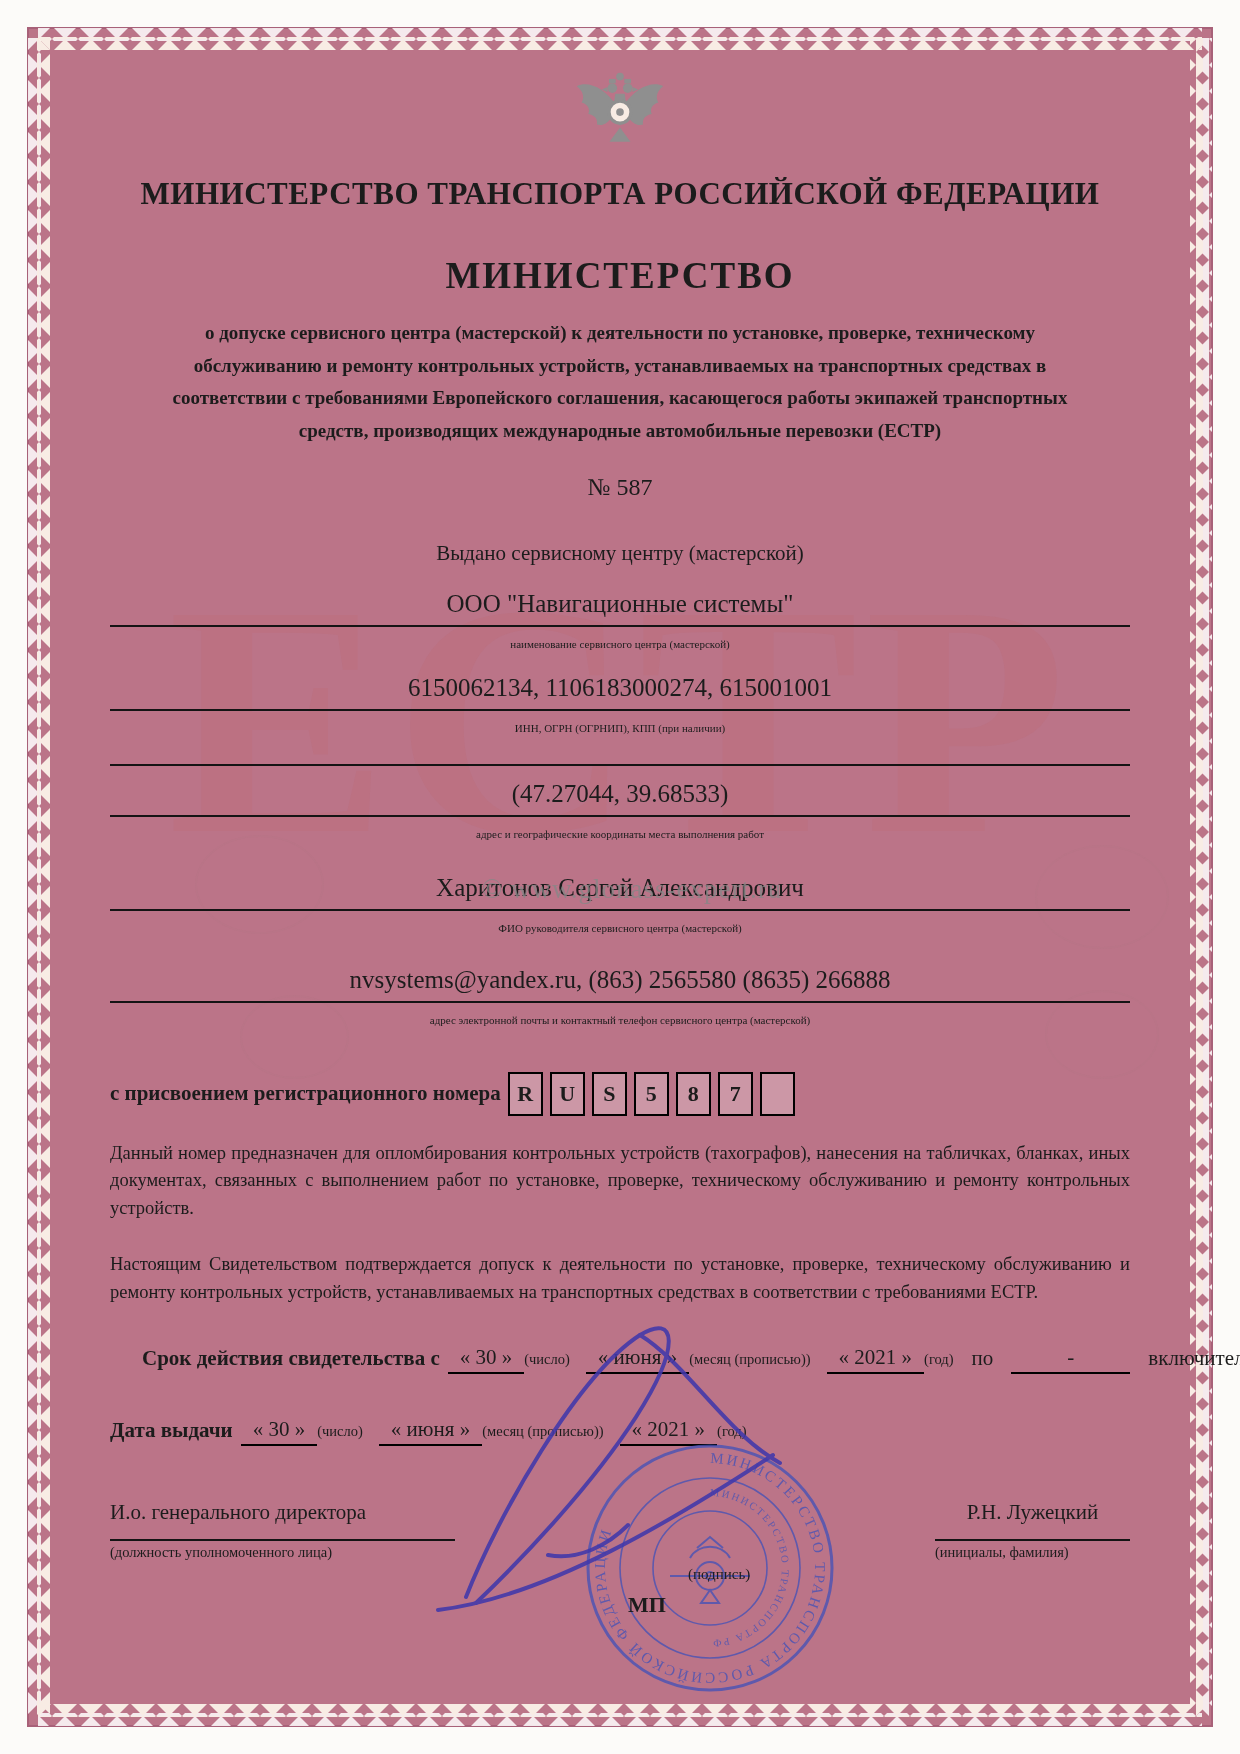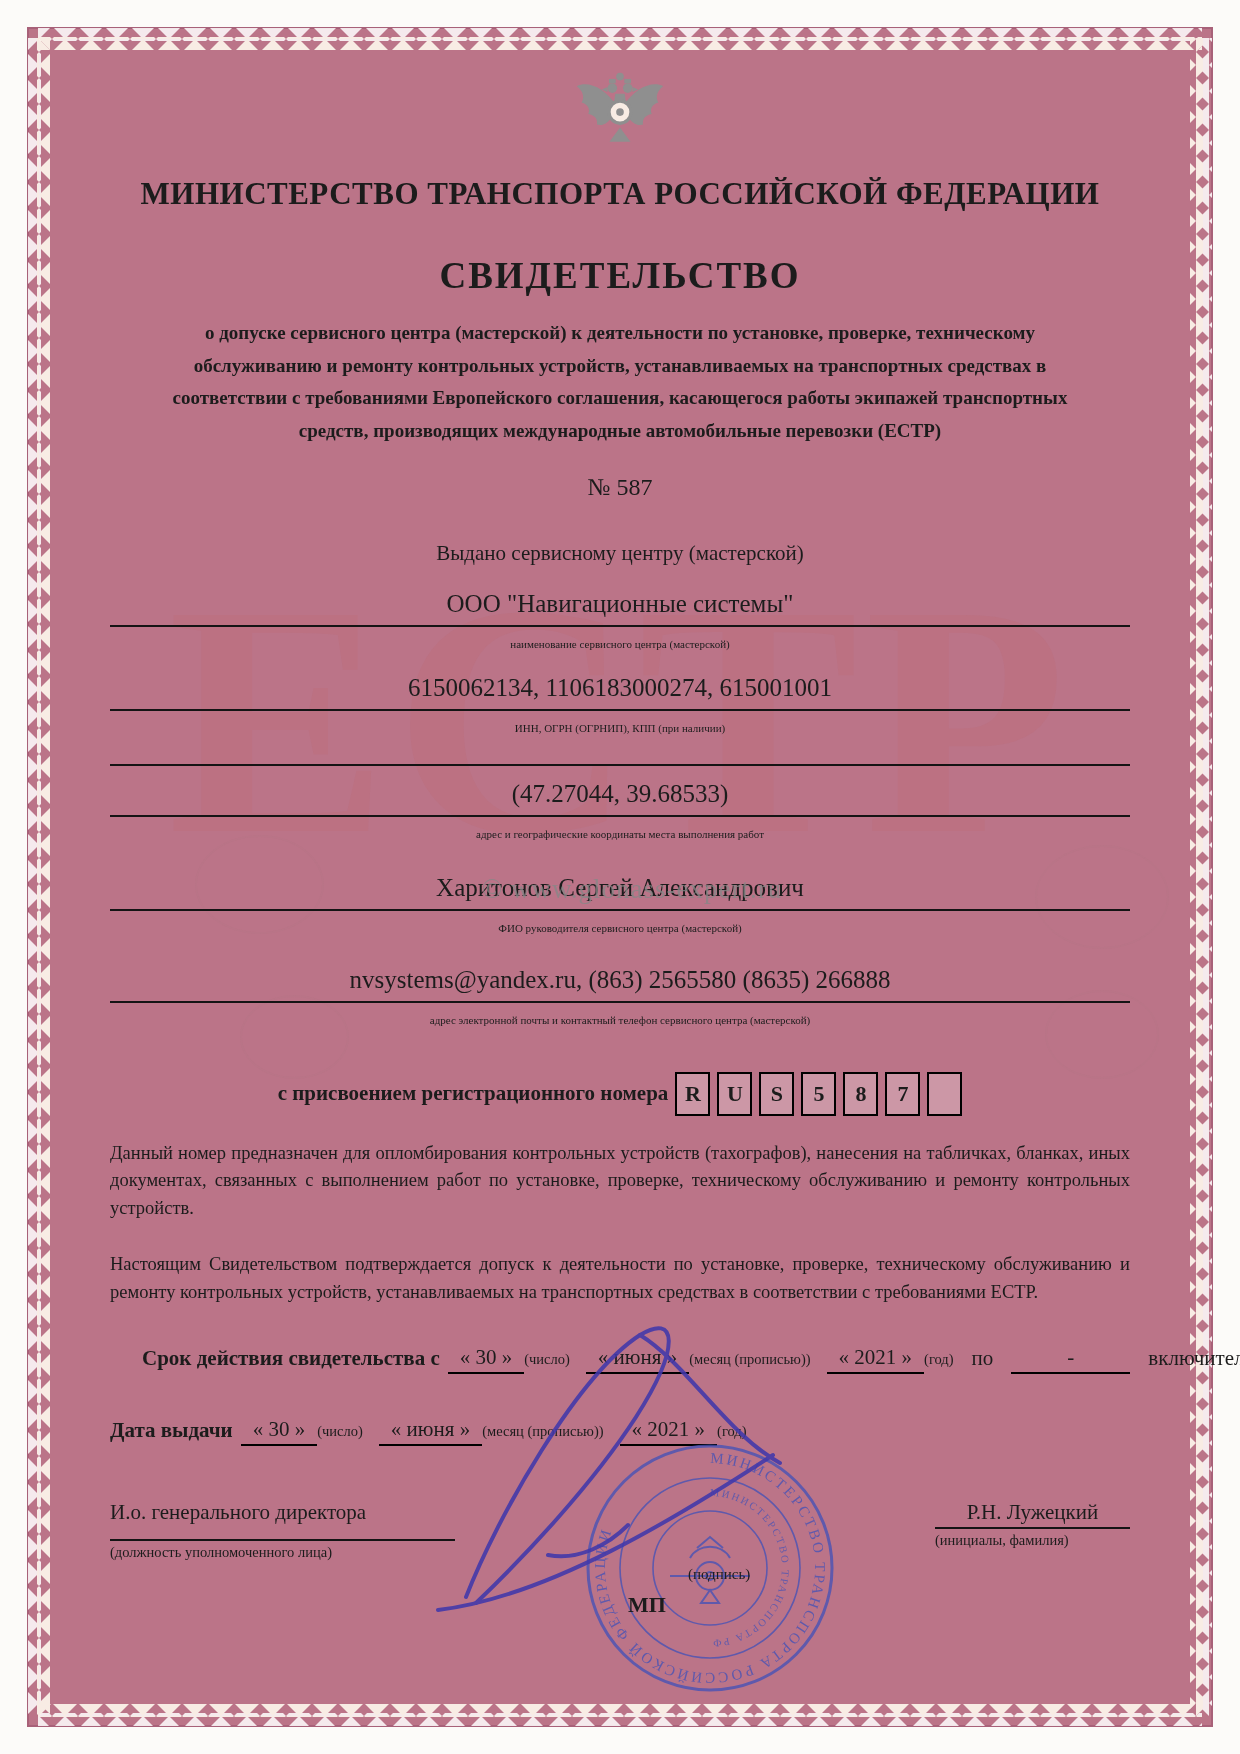--- a/index.html
+++ b/index.html
@@ -22,42 +22,42 @@
   .emblem{display:block;margin:8px auto 0 auto;}
   .ministry{font-size:31px;font-weight:bold;text-align:center;margin:12px 0 0 0;letter-spacing:.5px;}
   .cert-title{font-size:37px;font-weight:bold;text-align:center;margin:42px 0 0 0;letter-spacing:2px;}
   .subtitle{width:930px;margin:20px auto 0 auto;font-size:19px;font-weight:bold;line-height:1.72;text-align:center;}
   .cert-number{margin-top:26px;font-size:24px;text-align:center;}
   .issued-to{margin-top:40px;font-size:21px;text-align:center;}
   .field{margin-top:24px;}
   .value{font-size:25px;text-align:center;white-space:nowrap;}
   .rule{border-top:2px solid #141414;margin-top:7px;}
   .flabel{font-size:11px;text-align:center;margin-top:11px;}
-  .reg-row{margin-top:46px;display:flex;align-items:center;justify-content:center;}
+  .reg-row{margin-top:46px;display:flex;align-items:center;}
   .reg-label{font-size:21px;font-weight:bold;}
   .reg-box{
     width:31px;height:40px;border:2.5px solid #000;margin-left:7px;
     display:inline-flex;align-items:center;justify-content:center;
     font-size:22px;font-weight:bold;background:rgba(255,255,255,0.25);
   }
   .para{margin-top:24px;font-size:18.5px;line-height:1.5;text-align:justify;}
   .date-row{display:flex;align-items:flex-start;font-size:21px;}
   .validity{margin-top:36px;margin-left:32px;}
   .issue{margin-top:40px;}
   .lbl-b{font-weight:bold;line-height:32px;white-space:nowrap;}
   .mid{line-height:32px;margin:0 10px;}
   .dcell{display:inline-flex;flex-direction:row;align-items:center;margin:0 8px;}
   .dval{padding:0 12px;border-bottom:2px solid #000;line-height:30px;white-space:nowrap;}
   .dash-val{min-width:95px;text-align:center;}
   .dsub{font-size:14.5px;margin-top:3px;white-space:nowrap;}
   .sig-row{margin-top:54px;display:flex;justify-content:space-between;align-items:flex-start;}
   .sig-left{width:345px;}
   .sig-left .sig-line{font-size:21px;border-bottom:2px solid #141414;padding-bottom:14px;}
   .sig-right{width:195px;text-align:center;}
-  .sig-right .sig-line{font-size:21px;border-bottom:2px solid #141414;padding-bottom:2px;}
+  .sig-right .sig-line{font-size:21px;border-bottom:2px solid #141414;padding-bottom:14px;}
   .sig-sub{font-size:14.5px;text-align:left;margin-top:3px;}
   .wm-site{
     position:absolute;left:0;right:0;top:874px;z-index:4;text-align:center;
     font-size:27px;color:#878787;opacity:.78;letter-spacing:1px;padding-left:24px;
   }
   .wm-estr{
     position:absolute;left:50%;top:555px;transform:translateX(-50%);z-index:1;
     font-size:330px;font-weight:bold;letter-spacing:6px;color:rgba(198,85,74,0.10);
     line-height:1;white-space:nowrap;
   }
@@ -138,21 +138,21 @@
         <path d="M45,29 h10 l3,24 -8,9 -8,-9 z"></path>
         <path d="M50,64 l11,15 h-22 z"></path>
       </g>
       <path d="M18,48 h64" stroke="#8f8f8f" stroke-width="3.5"></path>
       <circle cx="50" cy="48" r="11.5" fill="#f8ece4" stroke="#8f8f8f" stroke-width="3.5"></circle>
       <circle cx="50" cy="48" r="4" fill="#8f8f8f"></circle>
     </svg>
 
     <h1 class="ministry">МИНИСТЕРСТВО ТРАНСПОРТА РОССИЙСКОЙ ФЕДЕРАЦИИ</h1>
 
-    <h2 class="cert-title">СВИДЕТЕЛЬСТВО</h2>
+    <h2 class="cert-title">МИНИСТЕРСТВО</h2>
 
     <p class="subtitle">о допуске сервисного центра (мастерской) к деятельности по установке, проверке, техническому обслуживанию и ремонту контрольных устройств, устанавливаемых на транспортных средствах в соответствии с требованиями Европейского соглашения, касающегося работы экипажей транспортных средств, производящих международные автомобильные перевозки (ЕСТР)</p>
 
     <div class="cert-number">№ 587</div>
 
     <div class="issued-to">Выдано сервисному центру (мастерской)</div>
 
     <div class="field">
       <div class="value">ООО "Навигационные системы"</div>
       <div class="rule"></div>

